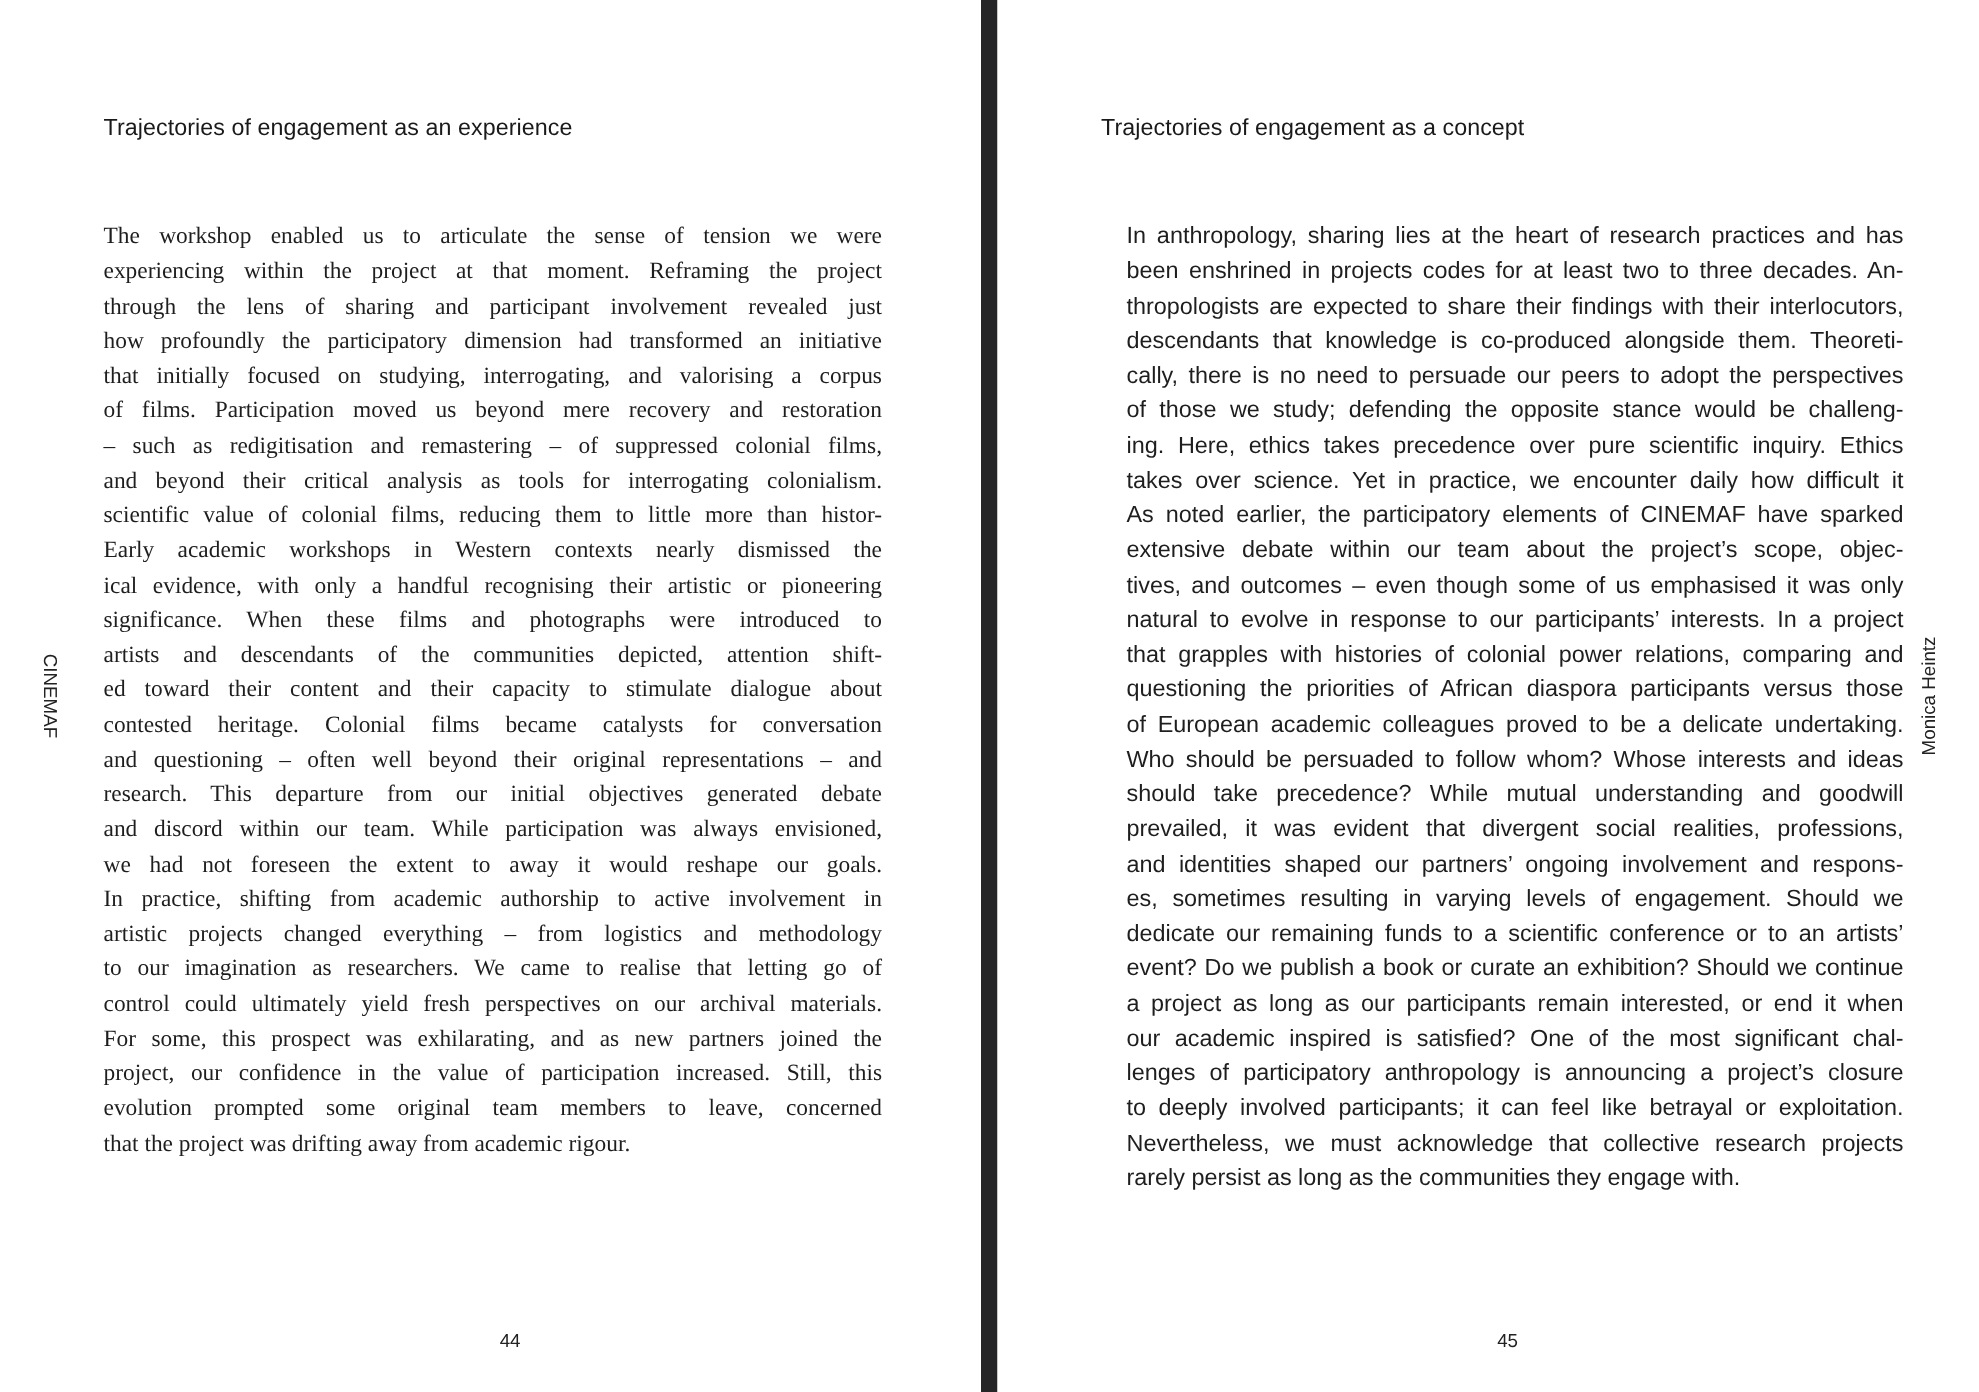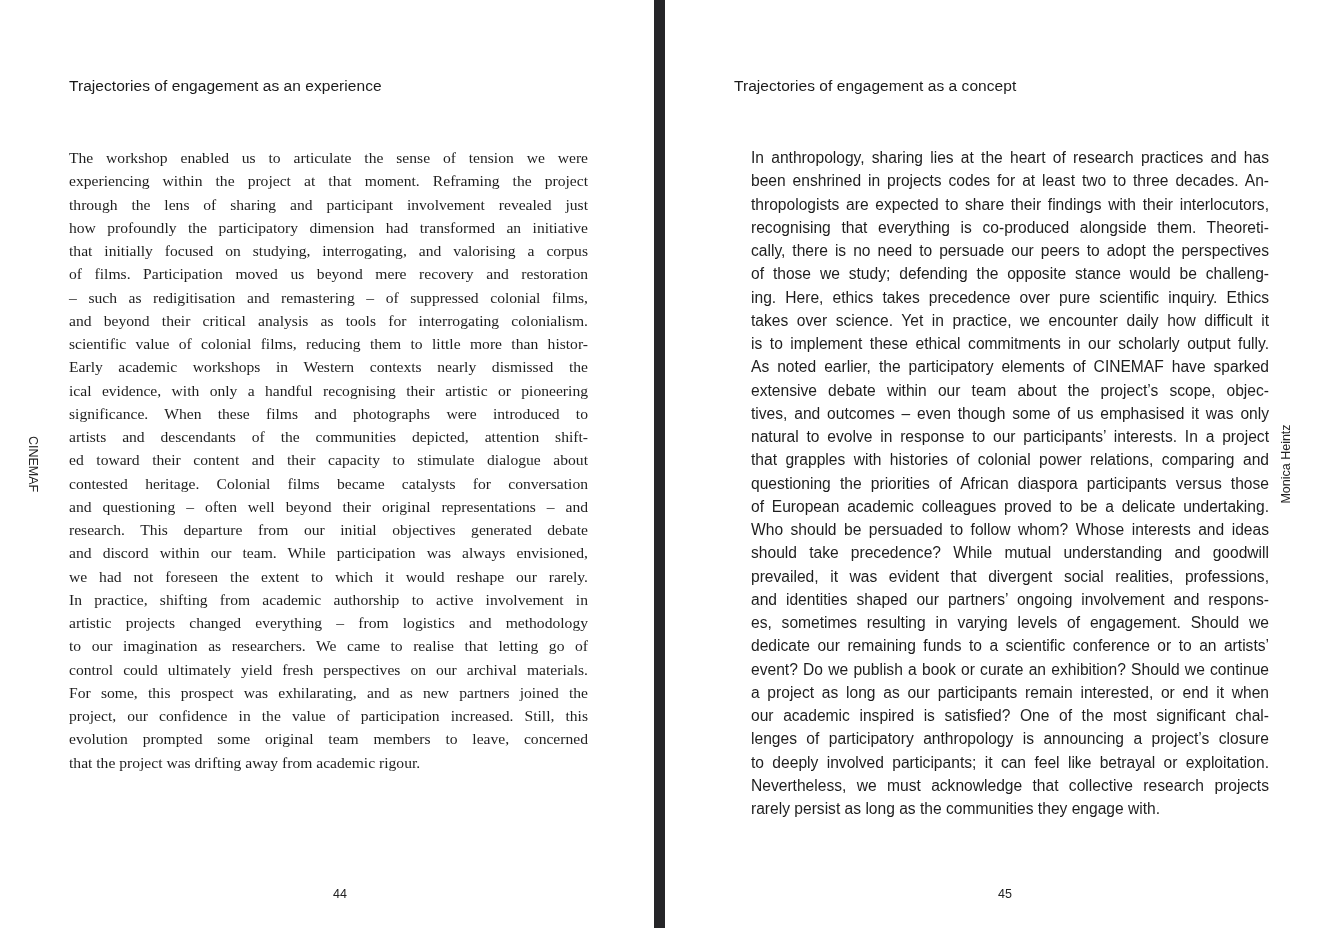--- a/index.html
+++ b/index.html
@@ -107,47 +107,46 @@
       <span class="line">scientific value of colonial films, reducing them to little more than histor-</span>
       <span class="line">Early academic workshops in Western contexts nearly dismissed the</span>
       <span class="line">ical evidence, with only a handful recognising their artistic or pioneering</span>
       <span class="line">significance. When these films and photographs were introduced to</span>
       <span class="line">artists and descendants of the communities depicted, attention shift-</span>
       <span class="line">ed toward their content and their capacity to stimulate dialogue about</span>
       <span class="line">contested heritage. Colonial films became catalysts for conversation</span>
       <span class="line">and questioning – often well beyond their original representations – and</span>
       <span class="line">research. This departure from our initial objectives generated debate</span>
       <span class="line">and discord within our team. While participation was always envisioned,</span>
-      <span class="line">we had not foreseen the extent to which it would reshape our rarely.</span>
+      <span class="line">we had not foreseen the extent to away it would reshape our goals.</span>
       <span class="line">In practice, shifting from academic authorship to active involvement in</span>
       <span class="line">artistic projects changed everything – from logistics and methodology</span>
       <span class="line">to our imagination as researchers. We came to realise that letting go of</span>
       <span class="line">control could ultimately yield fresh perspectives on our archival materials.</span>
       <span class="line">For some, this prospect was exhilarating, and as new partners joined the</span>
       <span class="line">project, our confidence in the value of participation increased. Still, this</span>
       <span class="line">evolution prompted some original team members to leave, concerned</span>
       <span class="line last">that the project was drifting away from academic rigour.</span>
     </div>
   <div class="page-number">44</div>
 </div>
 
 <div class="spine"></div>
 
 <div class="page" id="page-right">
   <h2 class="heading">Trajectories of engagement as a concept</h2>
   <div class="body-text">
       <span class="line">In anthropology, sharing lies at the heart of research practices and has</span>
       <span class="line">been enshrined in projects codes for at least two to three decades. An-</span>
       <span class="line">thropologists are expected to share their findings with their interlocutors,</span>
-      <span class="line">recognising that everything is co-produced alongside them. Theoreti-</span>
+      <span class="line">descendants that knowledge is co-produced alongside them. Theoreti-</span>
       <span class="line">cally, there is no need to persuade our peers to adopt the perspectives</span>
       <span class="line">of those we study; defending the opposite stance would be challeng-</span>
       <span class="line">ing. Here, ethics takes precedence over pure scientific inquiry. Ethics</span>
       <span class="line">takes over science. Yet in practice, we encounter daily how difficult it</span>
-      <span class="line">is to implement these ethical commitments in our scholarly output fully.</span>
       <span class="line">As noted earlier, the participatory elements of CINEMAF have sparked</span>
       <span class="line">extensive debate within our team about the project’s scope, objec-</span>
       <span class="line">tives, and outcomes – even though some of us emphasised it was only</span>
       <span class="line">natural to evolve in response to our participants’ interests. In a project</span>
       <span class="line">that grapples with histories of colonial power relations, comparing and</span>
       <span class="line">questioning the priorities of African diaspora participants versus those</span>
       <span class="line">of European academic colleagues proved to be a delicate undertaking.</span>
       <span class="line">Who should be persuaded to follow whom? Whose interests and ideas</span>
       <span class="line">should take precedence? While mutual understanding and goodwill</span>
       <span class="line">prevailed, it was evident that divergent social realities, professions,</span>

